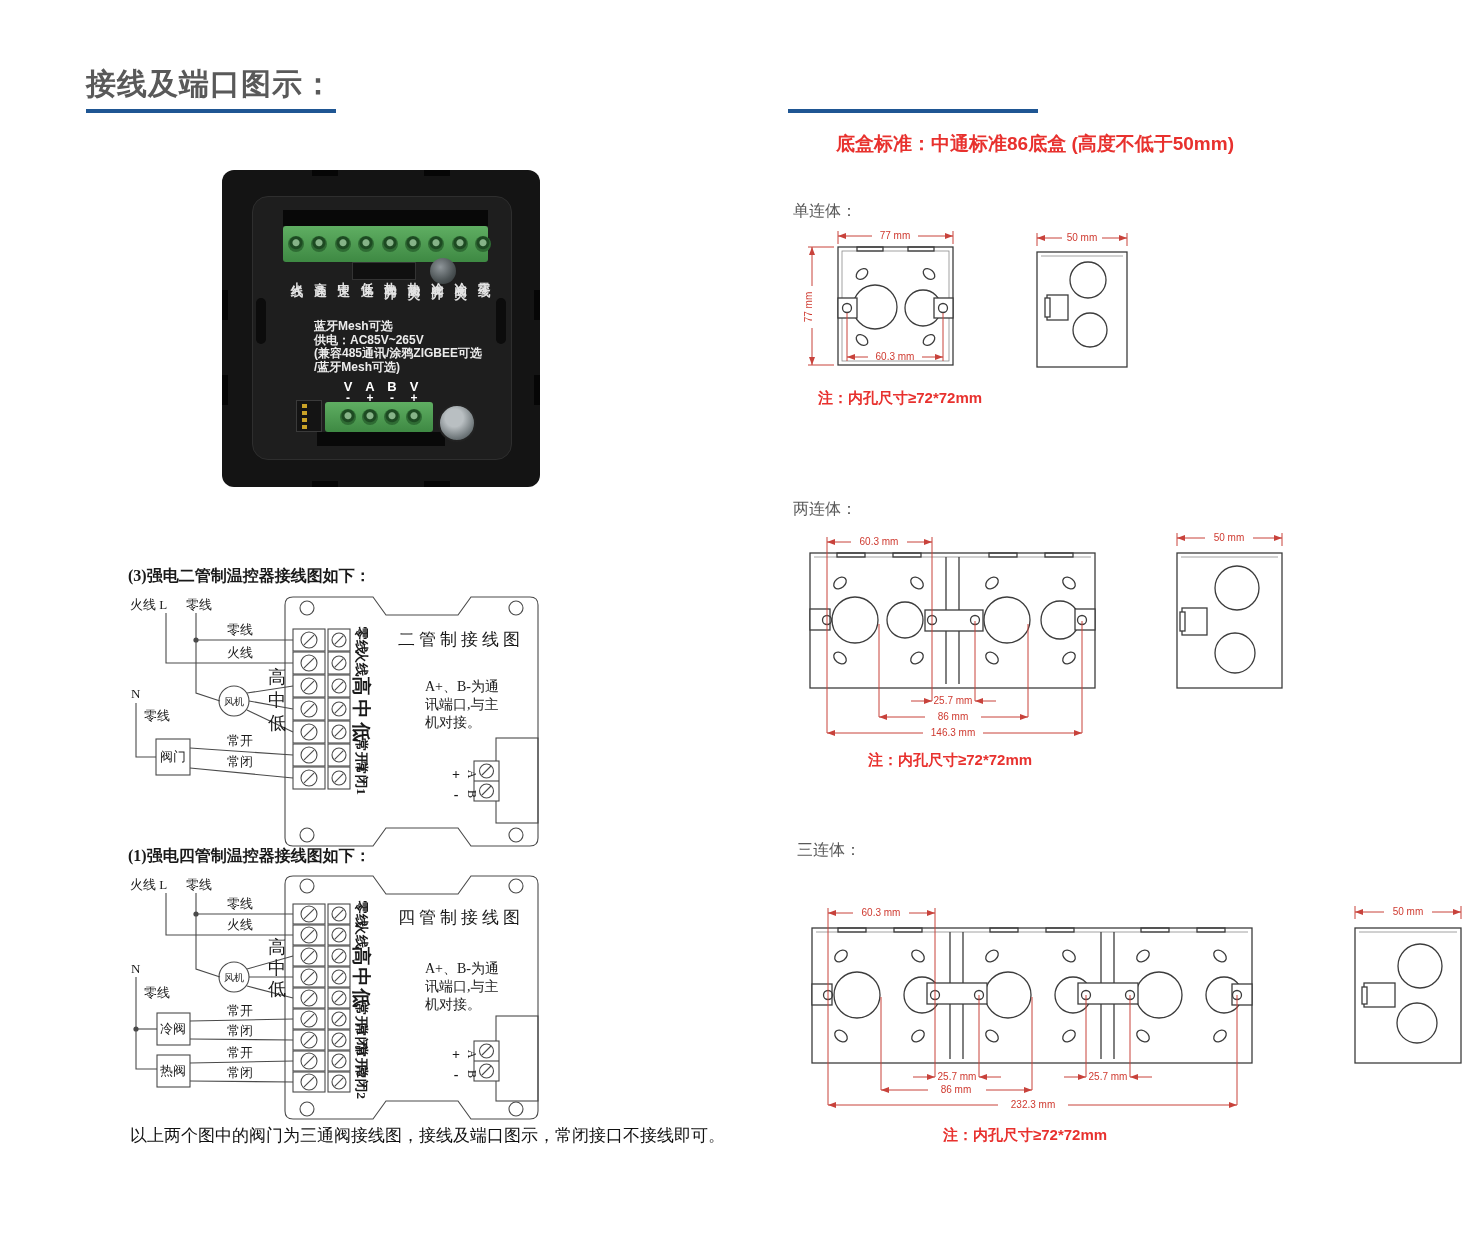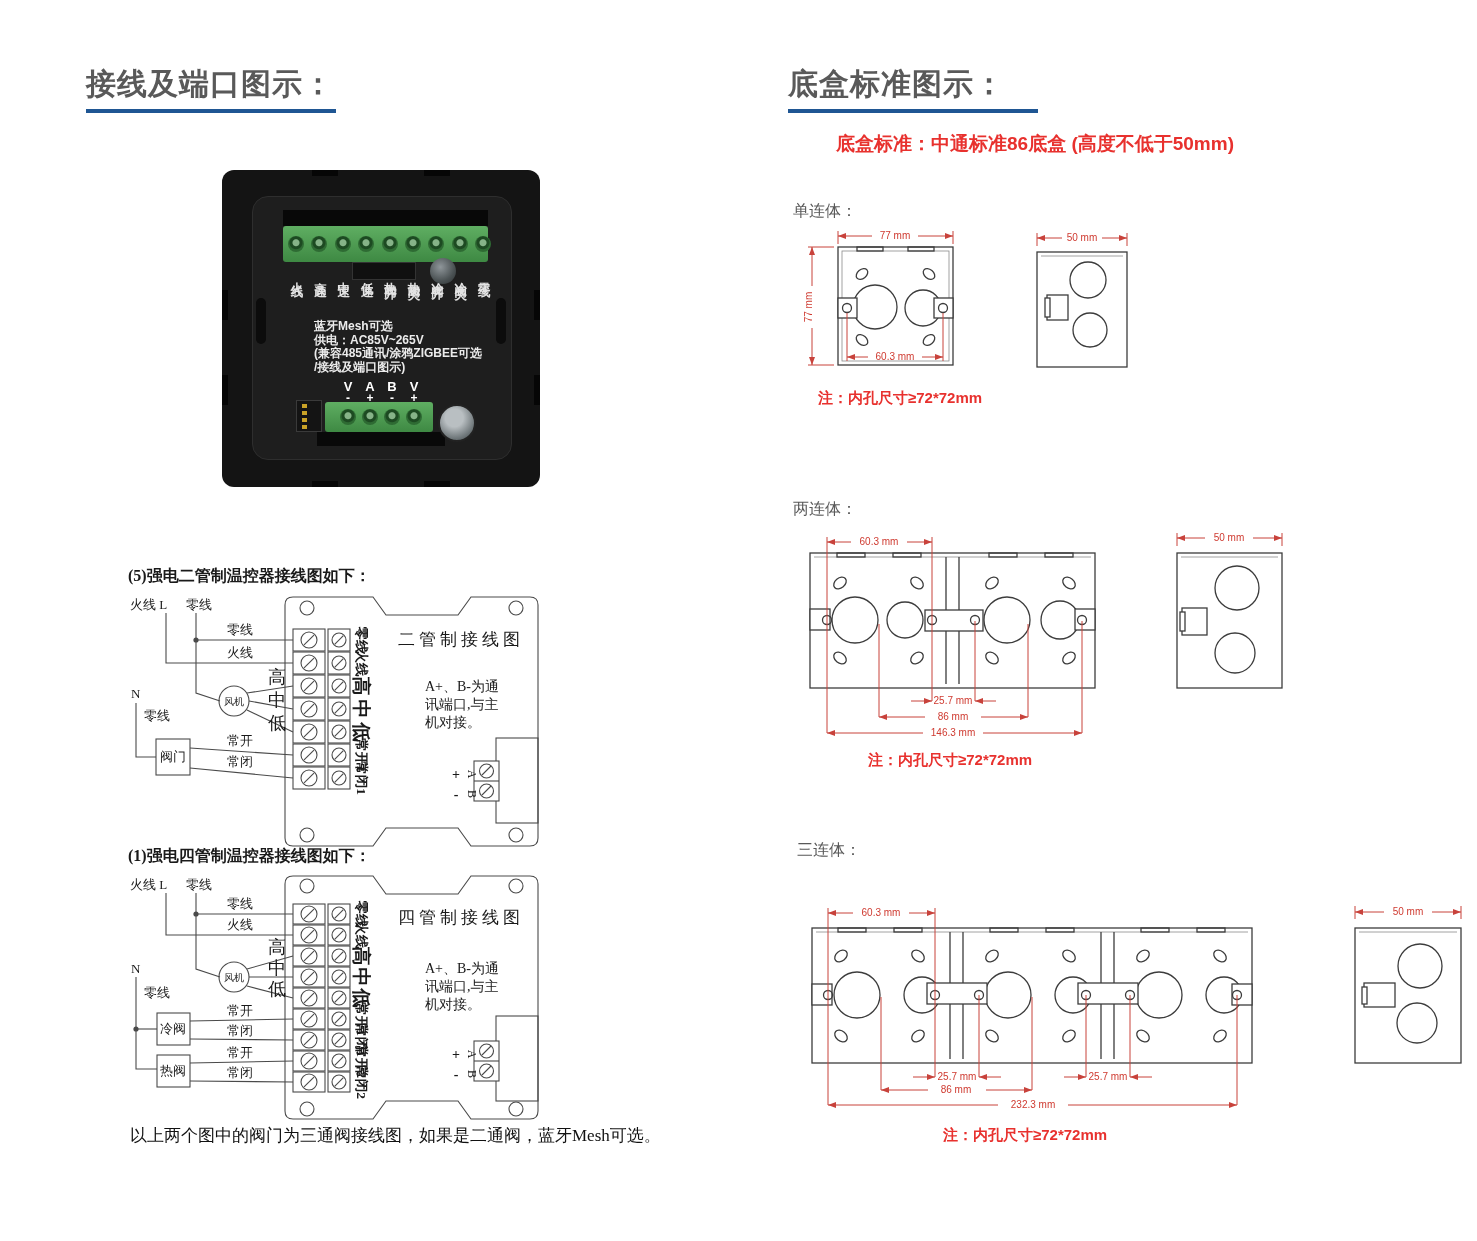--- a/index.html
+++ b/index.html
@@ -97,21 +97,21 @@
         <div class="dev-vlabel" style="left: 146.4px;">冷阀开</div>
         <div class="dev-vlabel" style="left: 169.8px;">冷阀关</div>
         <div class="dev-vlabel" style="left: 193.2px;">零线</div>
       </div>
     <div class="dev-chip"></div>
     <div class="dev-knob"></div>
     <div class="dev-text">
       <div>蓝牙Mesh可选</div>
       <div>供电：AC85V~265V</div>
       <div>(兼容485通讯/涂鸦ZIGBEE可选</div>
-      <div>/接线及端口图示)</div>
+      <div>/蓝牙Mesh可选)</div>
     </div>
     <div id="dev-pins">
         <div class="dev-pin" style="left: 118px; top: 209px;">V</div>
         <div class="dev-sign" style="left: 118px; top: 221px;">-</div>
         <div class="dev-pin" style="left: 140px; top: 209px;">A</div>
         <div class="dev-sign" style="left: 140px; top: 221px;">+</div>
         <div class="dev-pin" style="left: 162px; top: 209px;">B</div>
         <div class="dev-sign" style="left: 162px; top: 221px;">-</div>
         <div class="dev-pin" style="left: 184px; top: 209px;">V</div>
         <div class="dev-sign" style="left: 184px; top: 221px;">+</div>
@@ -125,21 +125,21 @@
     <div class="dev-botstrip"></div>
     <div class="dev-dip">
       <div class="dip-dot" style="top:3px;"></div>
         <div class="dip-dot" style="top:10px;"></div>
       <div class="dip-dot" style="top:17px;"></div>
         <div class="dip-dot" style="top:24px;"></div>
     </div>
     <div class="dev-cap"></div>
   </div>
 
-  <div class="abs dia-heading" style="left:128px;top:566px;">(5)强电二管制温控器接线图如下：</div>
+  <div class="abs dia-heading" style="left:128px;top:566px;">(3)强电二管制温控器接线图如下：</div>
   <svg class="abs" id="d1" style="left:128px;top:593px;" width="418" height="256" viewBox="0 0 418 256">
     <path class="dia-ln" d="M165,4 L245,4 L258,22 L330,22 L343,4 L402,4 Q410,4 410,12 L410,245 Q410,253 402,253 L343,253 L330,235 L258,235 L245,253 L165,253 Q157,253 157,245 L157,12 Q157,4 165,4 Z"></path>
     <circle class="dia-ln" cx="179" cy="15" r="7"></circle>
       <circle class="dia-ln" cx="388" cy="15" r="7"></circle>
     <circle class="dia-ln" cx="179" cy="242" r="7"></circle>
       <circle class="dia-ln" cx="388" cy="242" r="7"></circle>
     <rect class="dia-ln" x="368" y="145" width="42" height="85"></rect>
 
     <text class="dia-tx" x="2" y="16" font-size="13">火线 L</text>
     <text class="dia-tx" x="58" y="16" font-size="13">零线</text>
@@ -348,23 +348,22 @@
     <circle class="dia-ln" cx="358.5" cy="178" r="7"></circle>
       <line class="dia-ln" x1="354" y1="182" x2="363" y2="173"></line>
     <circle class="dia-ln" cx="358.5" cy="198" r="7"></circle>
       <line class="dia-ln" x1="354" y1="202" x2="363" y2="193"></line>
     <text class="dia-tx" x="328" y="186" font-size="14" font-weight="bold" text-anchor="middle">+</text>
     <text class="dia-tx" x="340" y="181" font-size="12" text-anchor="middle" transform="rotate(90 340 181)">A</text>
     <text class="dia-tx" x="328" y="206" font-size="14" font-weight="bold" text-anchor="middle">-</text>
     <text class="dia-tx" x="340" y="201" font-size="12" text-anchor="middle" transform="rotate(90 340 201)">B</text>
   </svg>
 
-  <div class="abs footnote" style="left:130px;top:1124px;">以上两个图中的阀门为三通阀接线图，如果是二通阀，蓝牙Mesh可选。</div>
-
-  <div class="abs sec-title" style="left:788px;top:64px;">底盒标准图示：</div>
+  <div class="abs footnote" style="left:130px;top:1124px;">以上两个图中的阀门为三通阀接线图，接线及端口图示，常闭接口不接线即可。</div>
+
   <div class="abs sec-underline" style="left:788px;top:109px;width:250px;"></div>
   <div class="abs red-line" style="left:836px;top:131px;">底盒标准：中通标准86底盒 (高度不低于50mm)</div>
 
   <div class="abs sub-label" style="left:793px;top:201px;">单连体：</div>
   <svg class="abs" style="left:800px;top:228px;" width="340" height="165" viewBox="0 0 340 165">
     <rect class="box-ln" x="38" y="19" width="115" height="118"></rect>
     <rect class="box-lip" x="42" y="23" width="107" height="110"></rect>
     <rect class="box-ln" x="57" y="19" width="26" height="4"></rect>
       <rect class="box-ln" x="108" y="19" width="26" height="4"></rect>
     <ellipse class="box-ln" cx="62" cy="46" rx="6.5" ry="4.5" transform="rotate(-40 62 46)"></ellipse>

